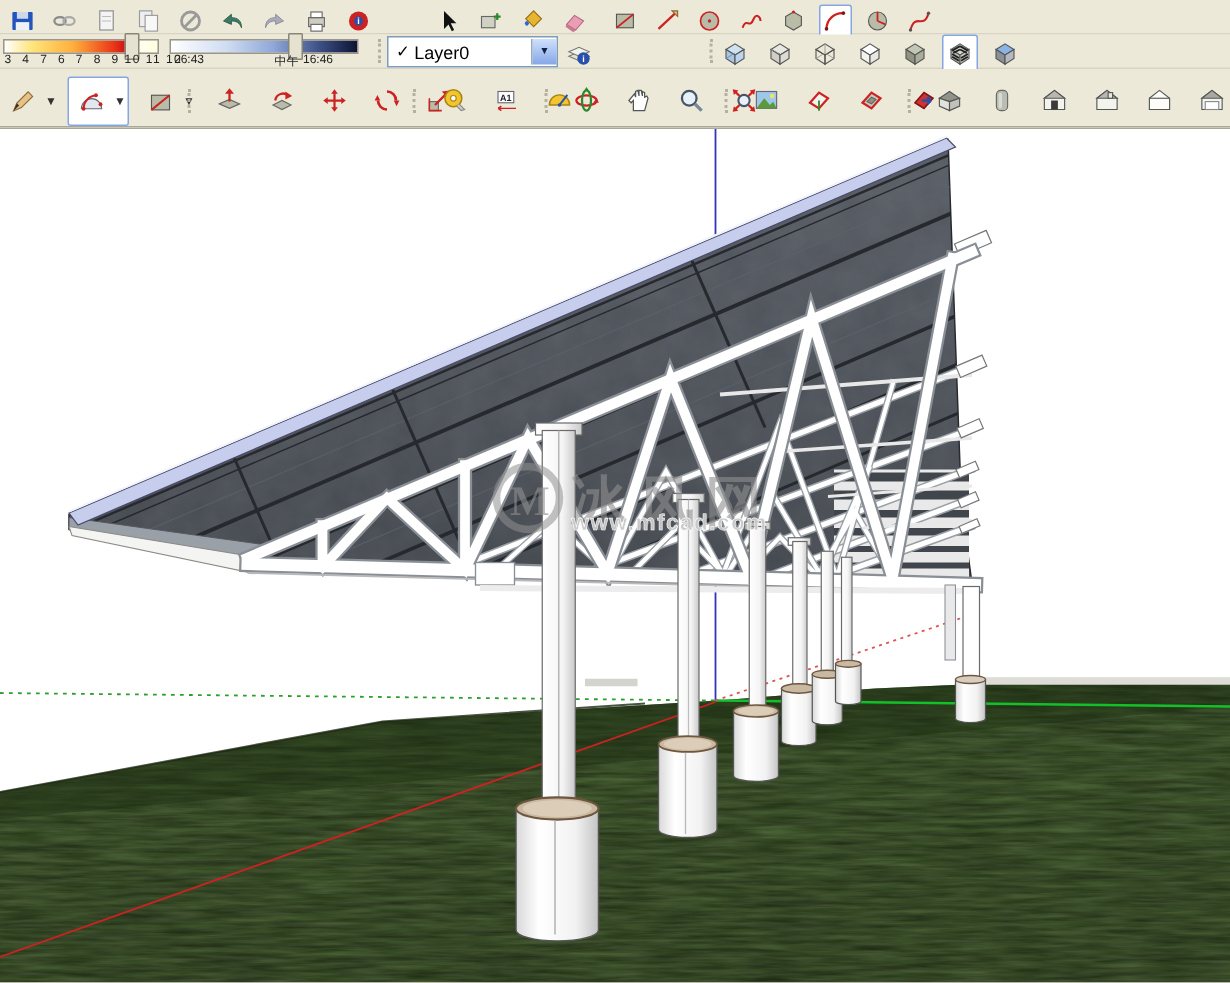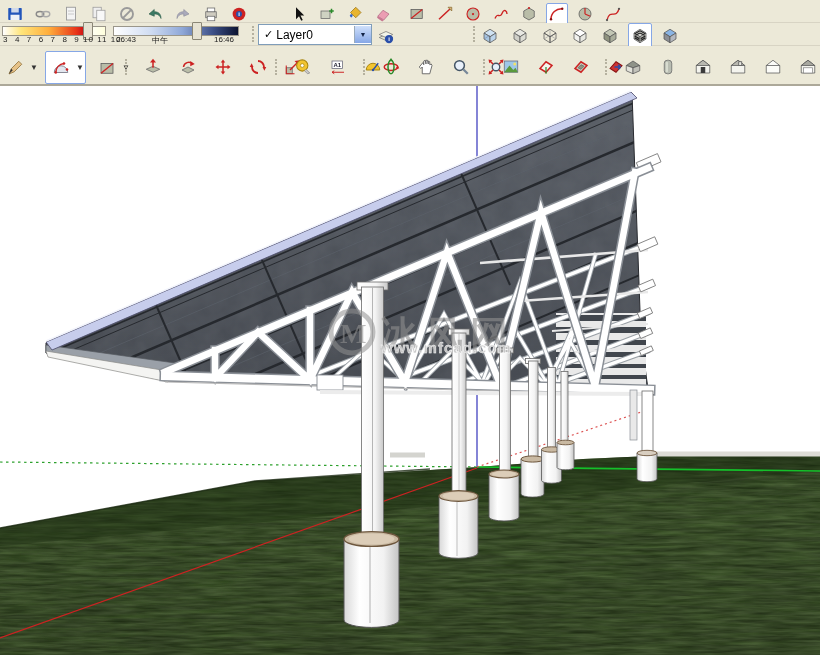--- a/index.html
+++ b/index.html
@@ -178,22 +178,22 @@
   <div id="row2" class="trow">
     <div style="position:absolute;left:0;top:4px;width:250px;height:18px">
       <div id="dateStrip" class="strip">
         <div class="sliderTab" style="left:80px"></div>
       </div>
       <div id="timeStrip" class="strip">
         <div class="sliderTab" style="left:78px"></div>
       </div>
       <span class="stripLabel" style="left:3px;letter-spacing:1px">3  4  7  6  7  8  9 10 11 12</span>
       <span class="stripLabel" style="left:116px">06:43</span>
-      <span class="stripLabel" style="left:152px">中午</span>
-      <span class="stripLabel" style="left:214px">16:46</span>
+      <span class="stripLabel" style="left:183px">中午</span>
+      <span class="stripLabel" style="left:202px">16:46</span>
     </div>
     <div class="grip" style="position:absolute;left:249px;top:3px"></div>
     <div id="layerCombo" style="top:1px">
       <span id="layerCheck">✓</span>
       <span id="layerName">Layer0</span>
       <span id="comboBtn">
           <span>▼</span>
         </span>
     </div>
     <div class="blk" style="left:374px;top:0px">

